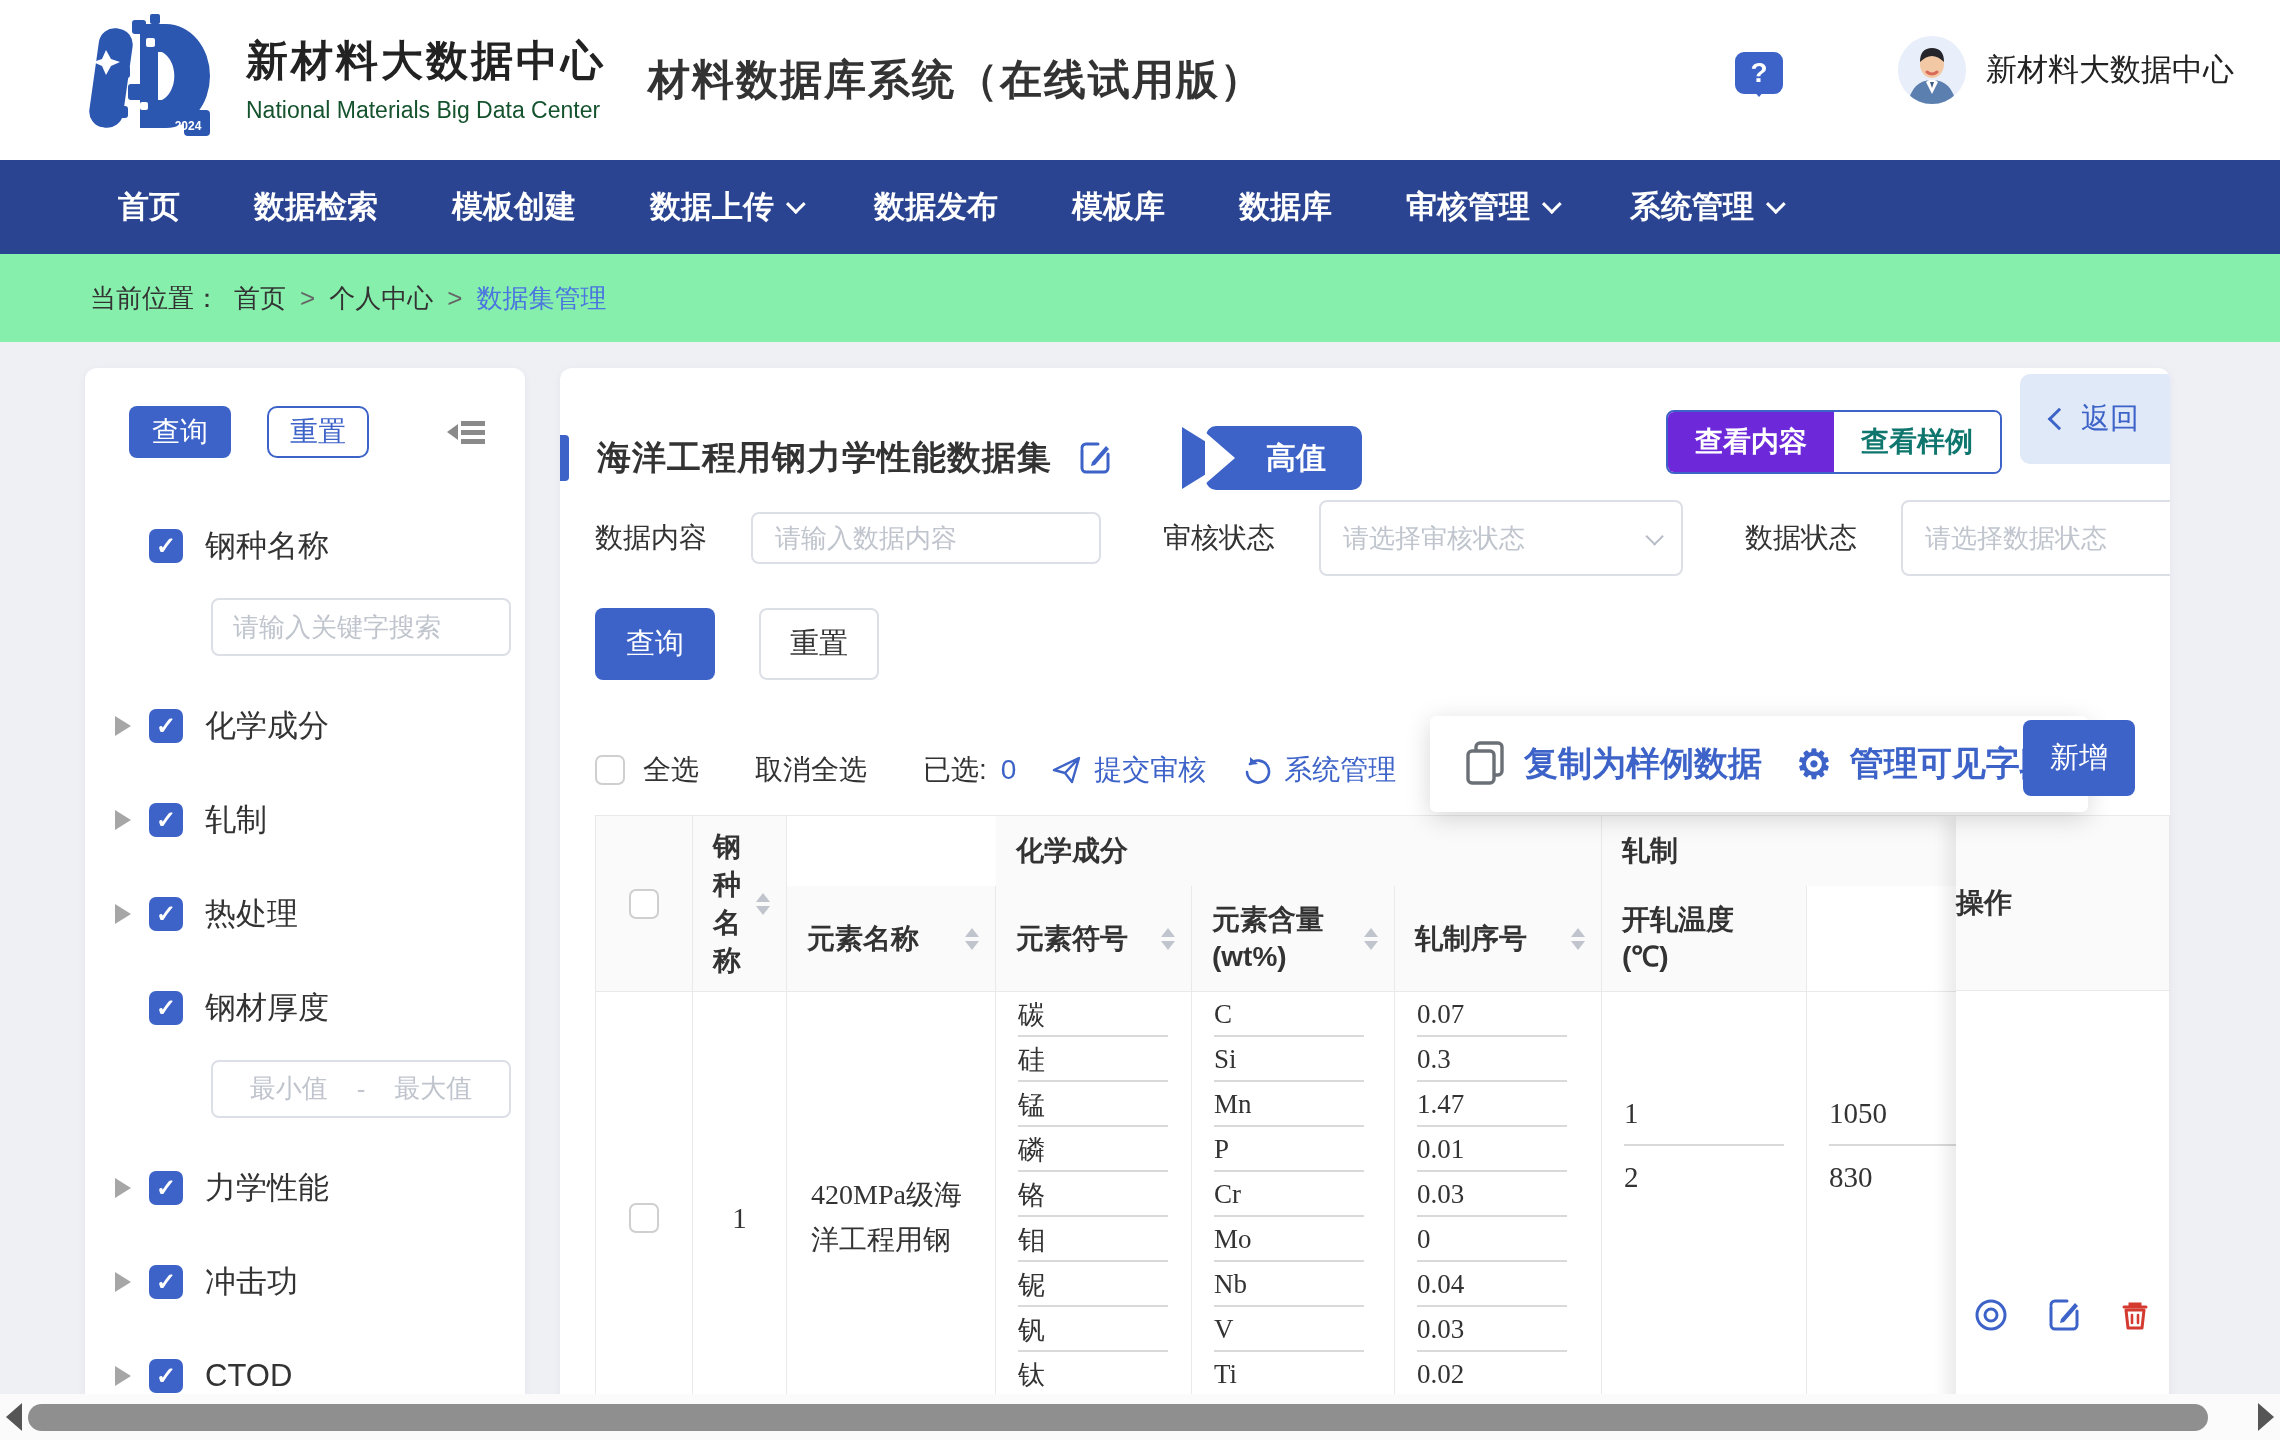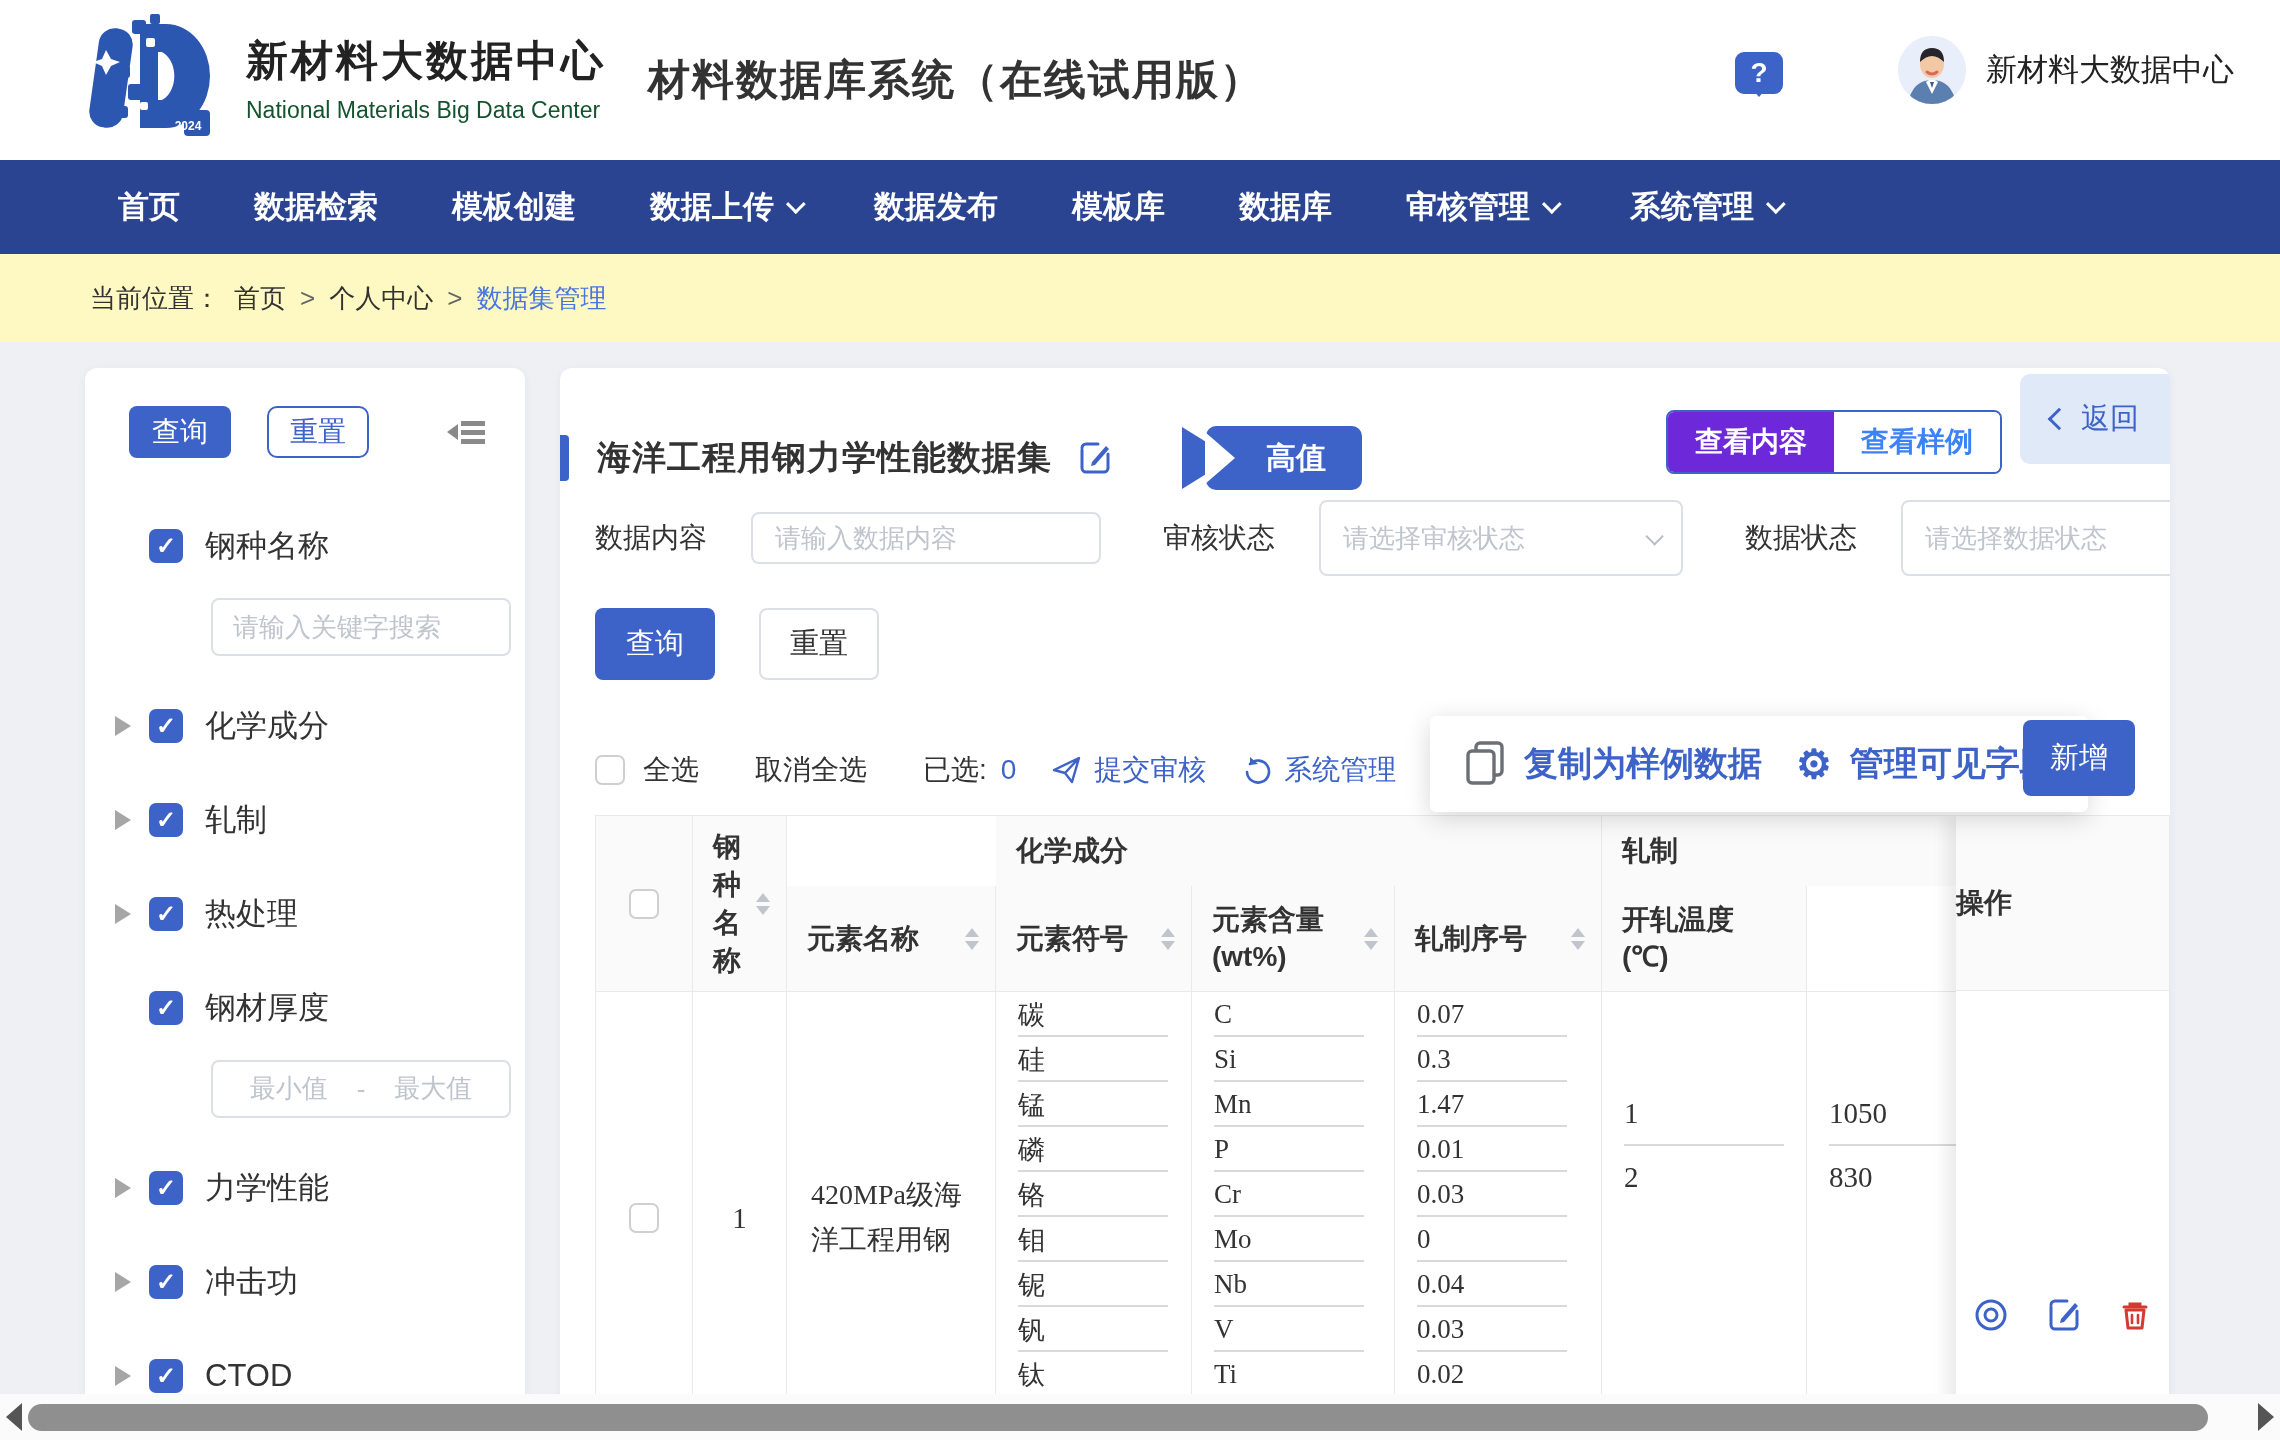--- a/index.html
+++ b/index.html
@@ -20,21 +20,21 @@
   .user-wrap { position:absolute; left:1898px; top:36px; display:flex; align-items:center; gap:20px; }
   .avatar { width:68px; height:68px; border-radius:50%; overflow:hidden; background:#e9eefb; }
   .user-name { font-size:31px; color:#222; }
 
   
   .nav { position:absolute; left:0; top:160px; width:2280px; height:94px; background:#2a4491; display:flex; align-items:center; padding-left:118px; gap:74px; z-index:5; }
   .nav-item { display:flex; align-items:center; gap:12px; color:#fff; font-size:31px; font-weight:bold; cursor:pointer; white-space:nowrap; }
   .chev-dn { width:14px; height:14px; border-right:3px solid #fff; border-bottom:3px solid #fff; transform:rotate(45deg) translateY(-4px); }
 
   
-  .crumbbar { position:absolute; left:0; top:254px; width:2280px; height:88px; background:#fef9c3; display:flex; align-items:center; padding-left:90px; gap:14px; font-size:26px; color:#333; z-index:4; }
+  .crumbbar { position:absolute; left:0; top:254px; width:2280px; height:88px; background:#86efac; display:flex; align-items:center; padding-left:90px; gap:14px; font-size:26px; color:#333; z-index:4; }
   .crumb-link { color:#333; }
   .crumb-sep { color:#666; }
   .crumb-cur { color:#4a74e0; }
 
   
   .sidebar { position:absolute; left:85px; top:368px; width:440px; bottom:18px; background:#fff; border-radius:12px; box-shadow:0 2px 10px rgba(30,45,90,0.05); padding:38px 30px; overflow:hidden; }
   .main { position:absolute; left:560px; top:368px; width:1610px; bottom:18px; background:#fff; border-radius:12px; box-shadow:0 2px 10px rgba(30,45,90,0.05); overflow:hidden; }
 
   
   .side-top { display:flex; align-items:center; }
@@ -65,21 +65,21 @@
   .vbar { width:9px; height:46px; background:#3d63c9; border-radius:0 4px 4px 0; }
   .ds-title { font-size:34px; font-weight:bold; color:#333; margin-left:28px; letter-spacing:1px; }
   .edit-ic { margin-left:24px; cursor:pointer; }
   .badge { position:relative; margin-left:70px; height:64px; display:flex; align-items:center; }
   .badge-arrow { position:absolute; left:0; top:1px; width:50px; height:62px; background:#3d63c9; clip-path:polygon(0 0,100% 50%,0 100%); }
   .badge-body { position:relative; margin-left:24px; height:64px; background:#3d63c9; border-radius:10px; color:#fff; font-size:30px; font-weight:bold; display:flex; align-items:center; padding:0 36px 0 60px; }
   .badge-body:before { content:""; position:absolute; left:-1px; top:6px; width:30px; height:52px; background:#fff; clip-path:polygon(0 0,100% 50%,0 100%); }
   .view-toggle { position:absolute; top:42px; right:168px; display:flex; height:64px; border:2px solid #3d63c9; border-radius:8px; overflow:hidden; }
   .vt-seg { display:flex; align-items:center; justify-content:center; width:166px; font-size:28px; font-weight:bold; cursor:pointer; }
   .vt-on { background:#6d28d9; color:#fff; }
-  .vt-off { background:#fff; color:#3b82f6; }
+  .vt-off { background:#fff; color:#0f766e; }
   .back-btn { position:absolute; top:6px; right:0; width:150px; height:90px; background:#dfe9f8; border-radius:10px 0 0 10px; display:flex; align-items:center; justify-content:center; gap:14px; color:#3d63c9; font-size:29px; cursor:pointer; }
   .chev-l { width:16px; height:16px; border-left:3px solid #3d63c9; border-bottom:3px solid #3d63c9; transform:rotate(45deg); }
 
   
   .q-row { position:absolute; left:35px; top:132px; display:flex; align-items:center; }
   .q-label { font-size:28px; color:#333; white-space:nowrap; }
   .q-input { width:350px; height:52px; border:2px solid #dcdfe6; border-radius:8px; margin-left:44px; font-size:26px; padding:0 22px; color:#333; font-family:inherit; }
   .q-input::placeholder { color:#bfc4cd; }
   .q-select { width:364px; height:76px; border:2px solid #dcdfe6; border-radius:8px; margin-left:44px; display:flex; align-items:center; justify-content:space-between; padding:0 22px; cursor:pointer; }
   .q-ph { font-size:26px; color:#bfc4cd; }

